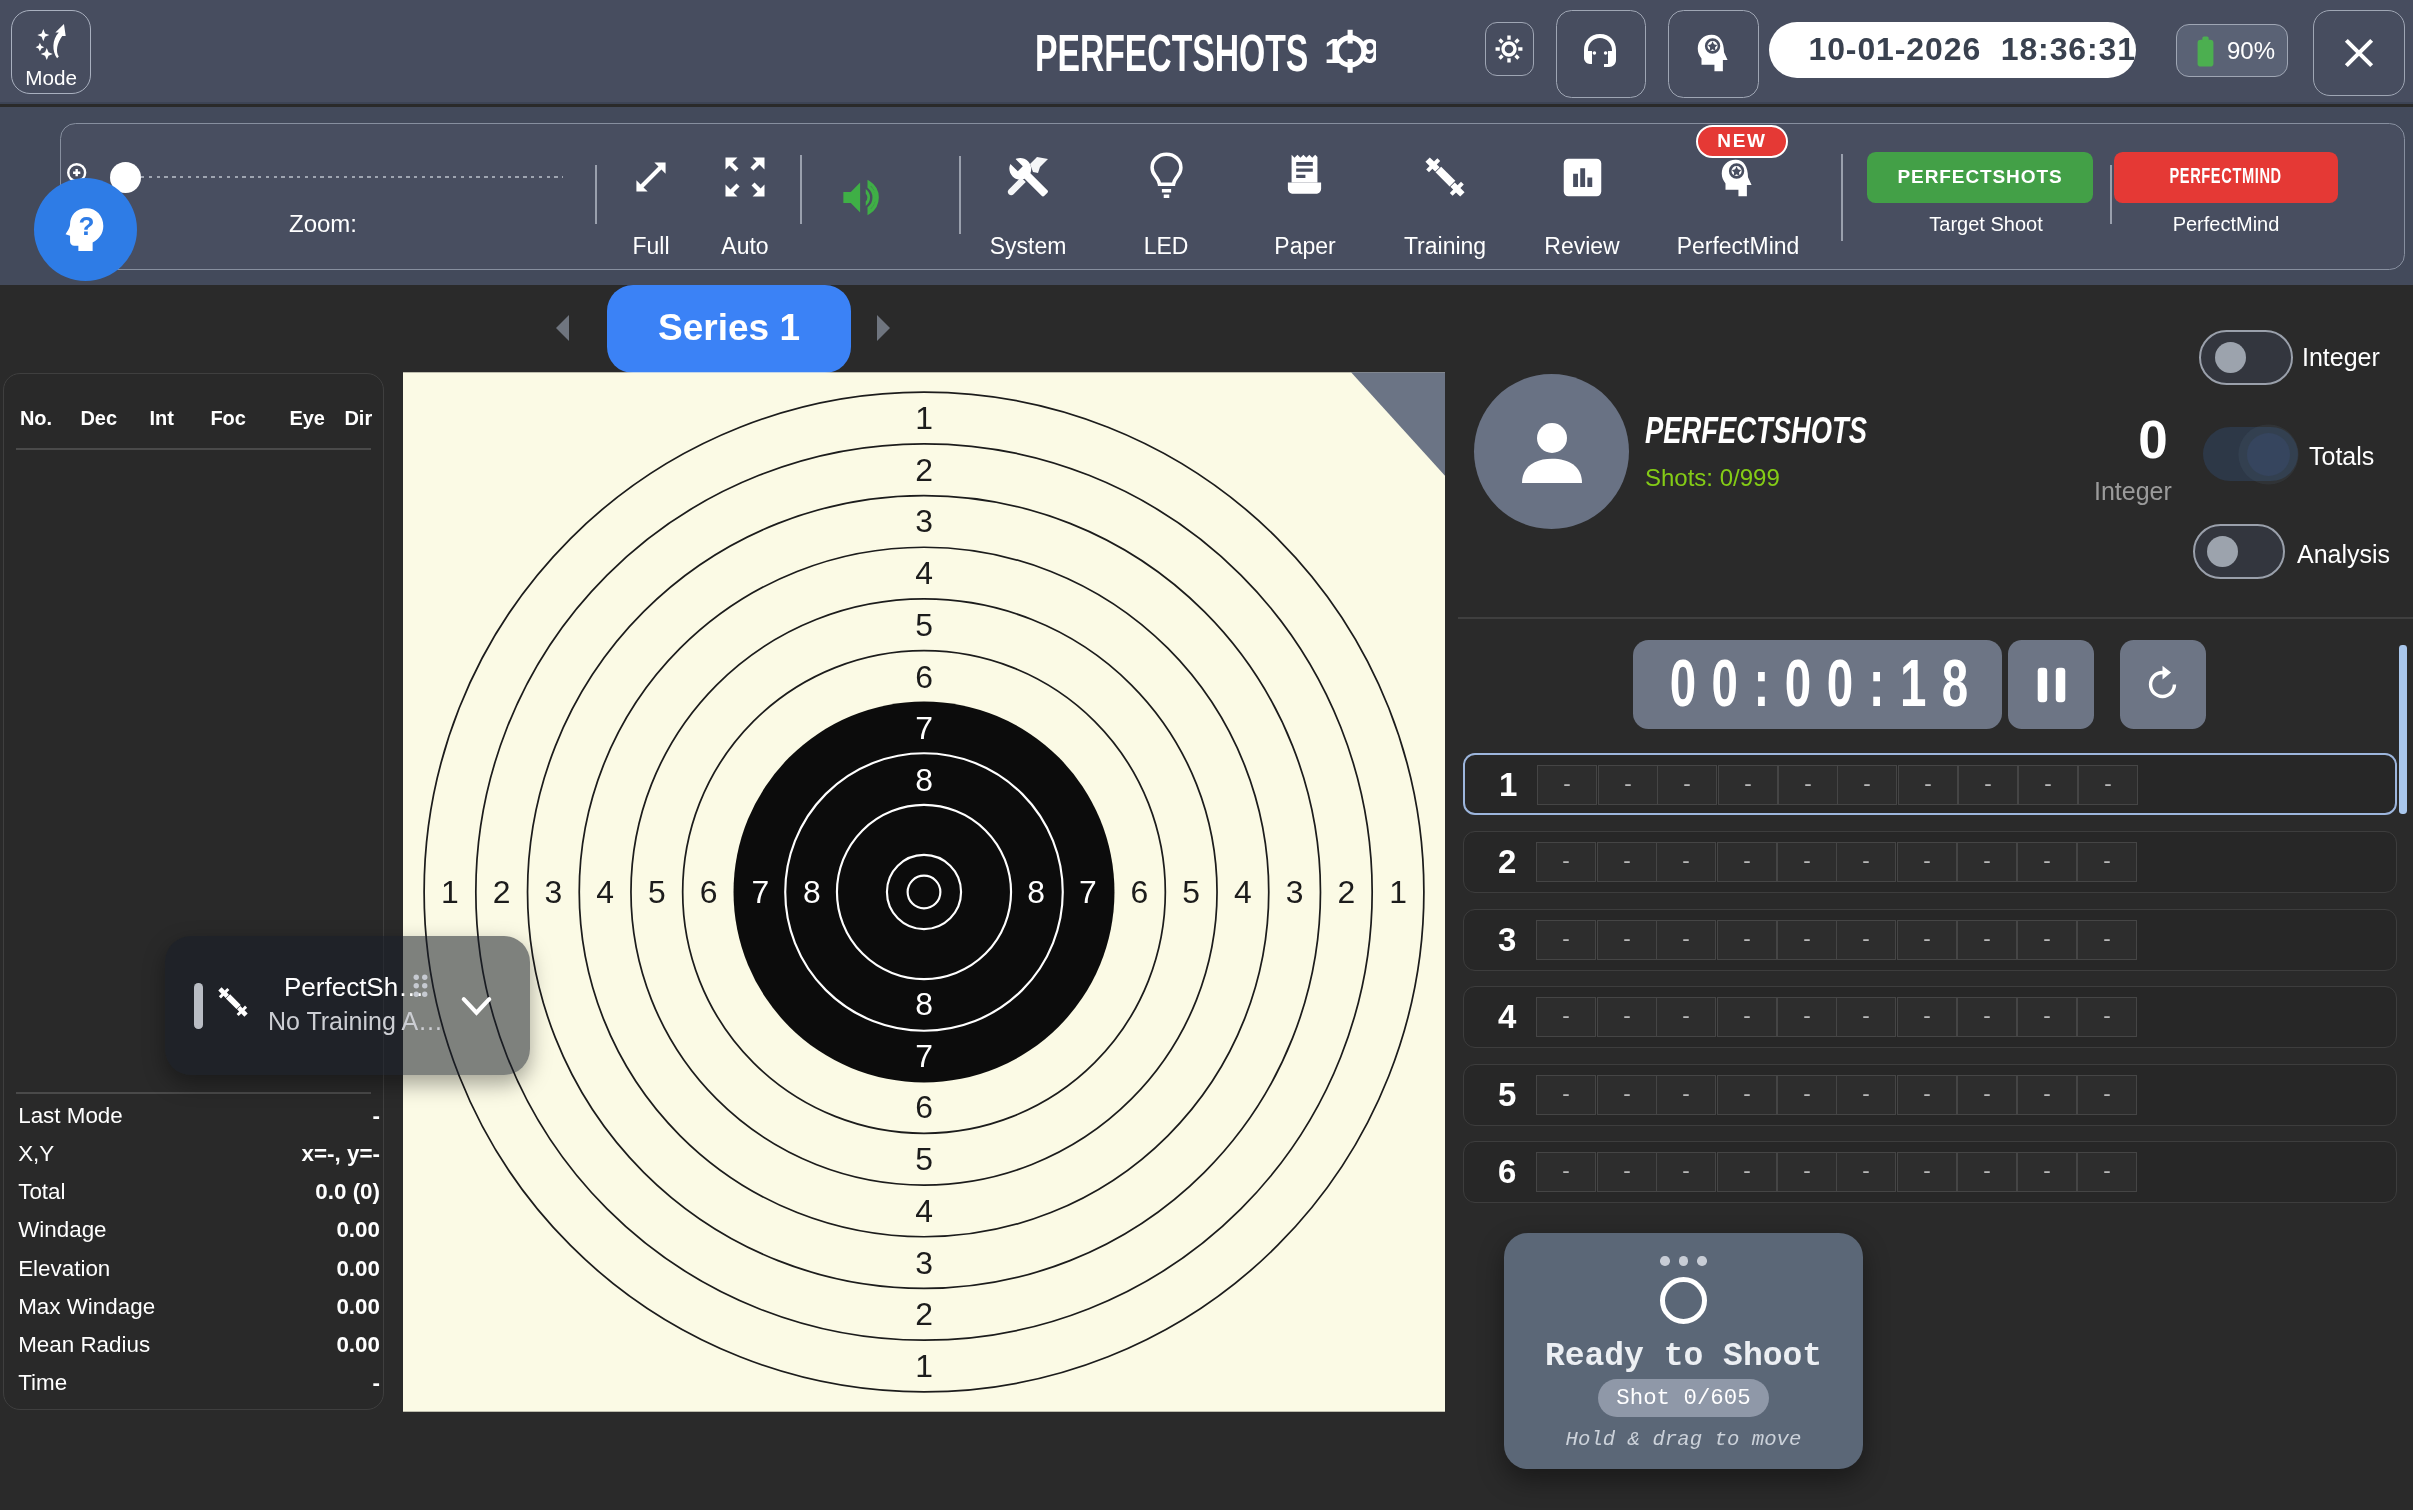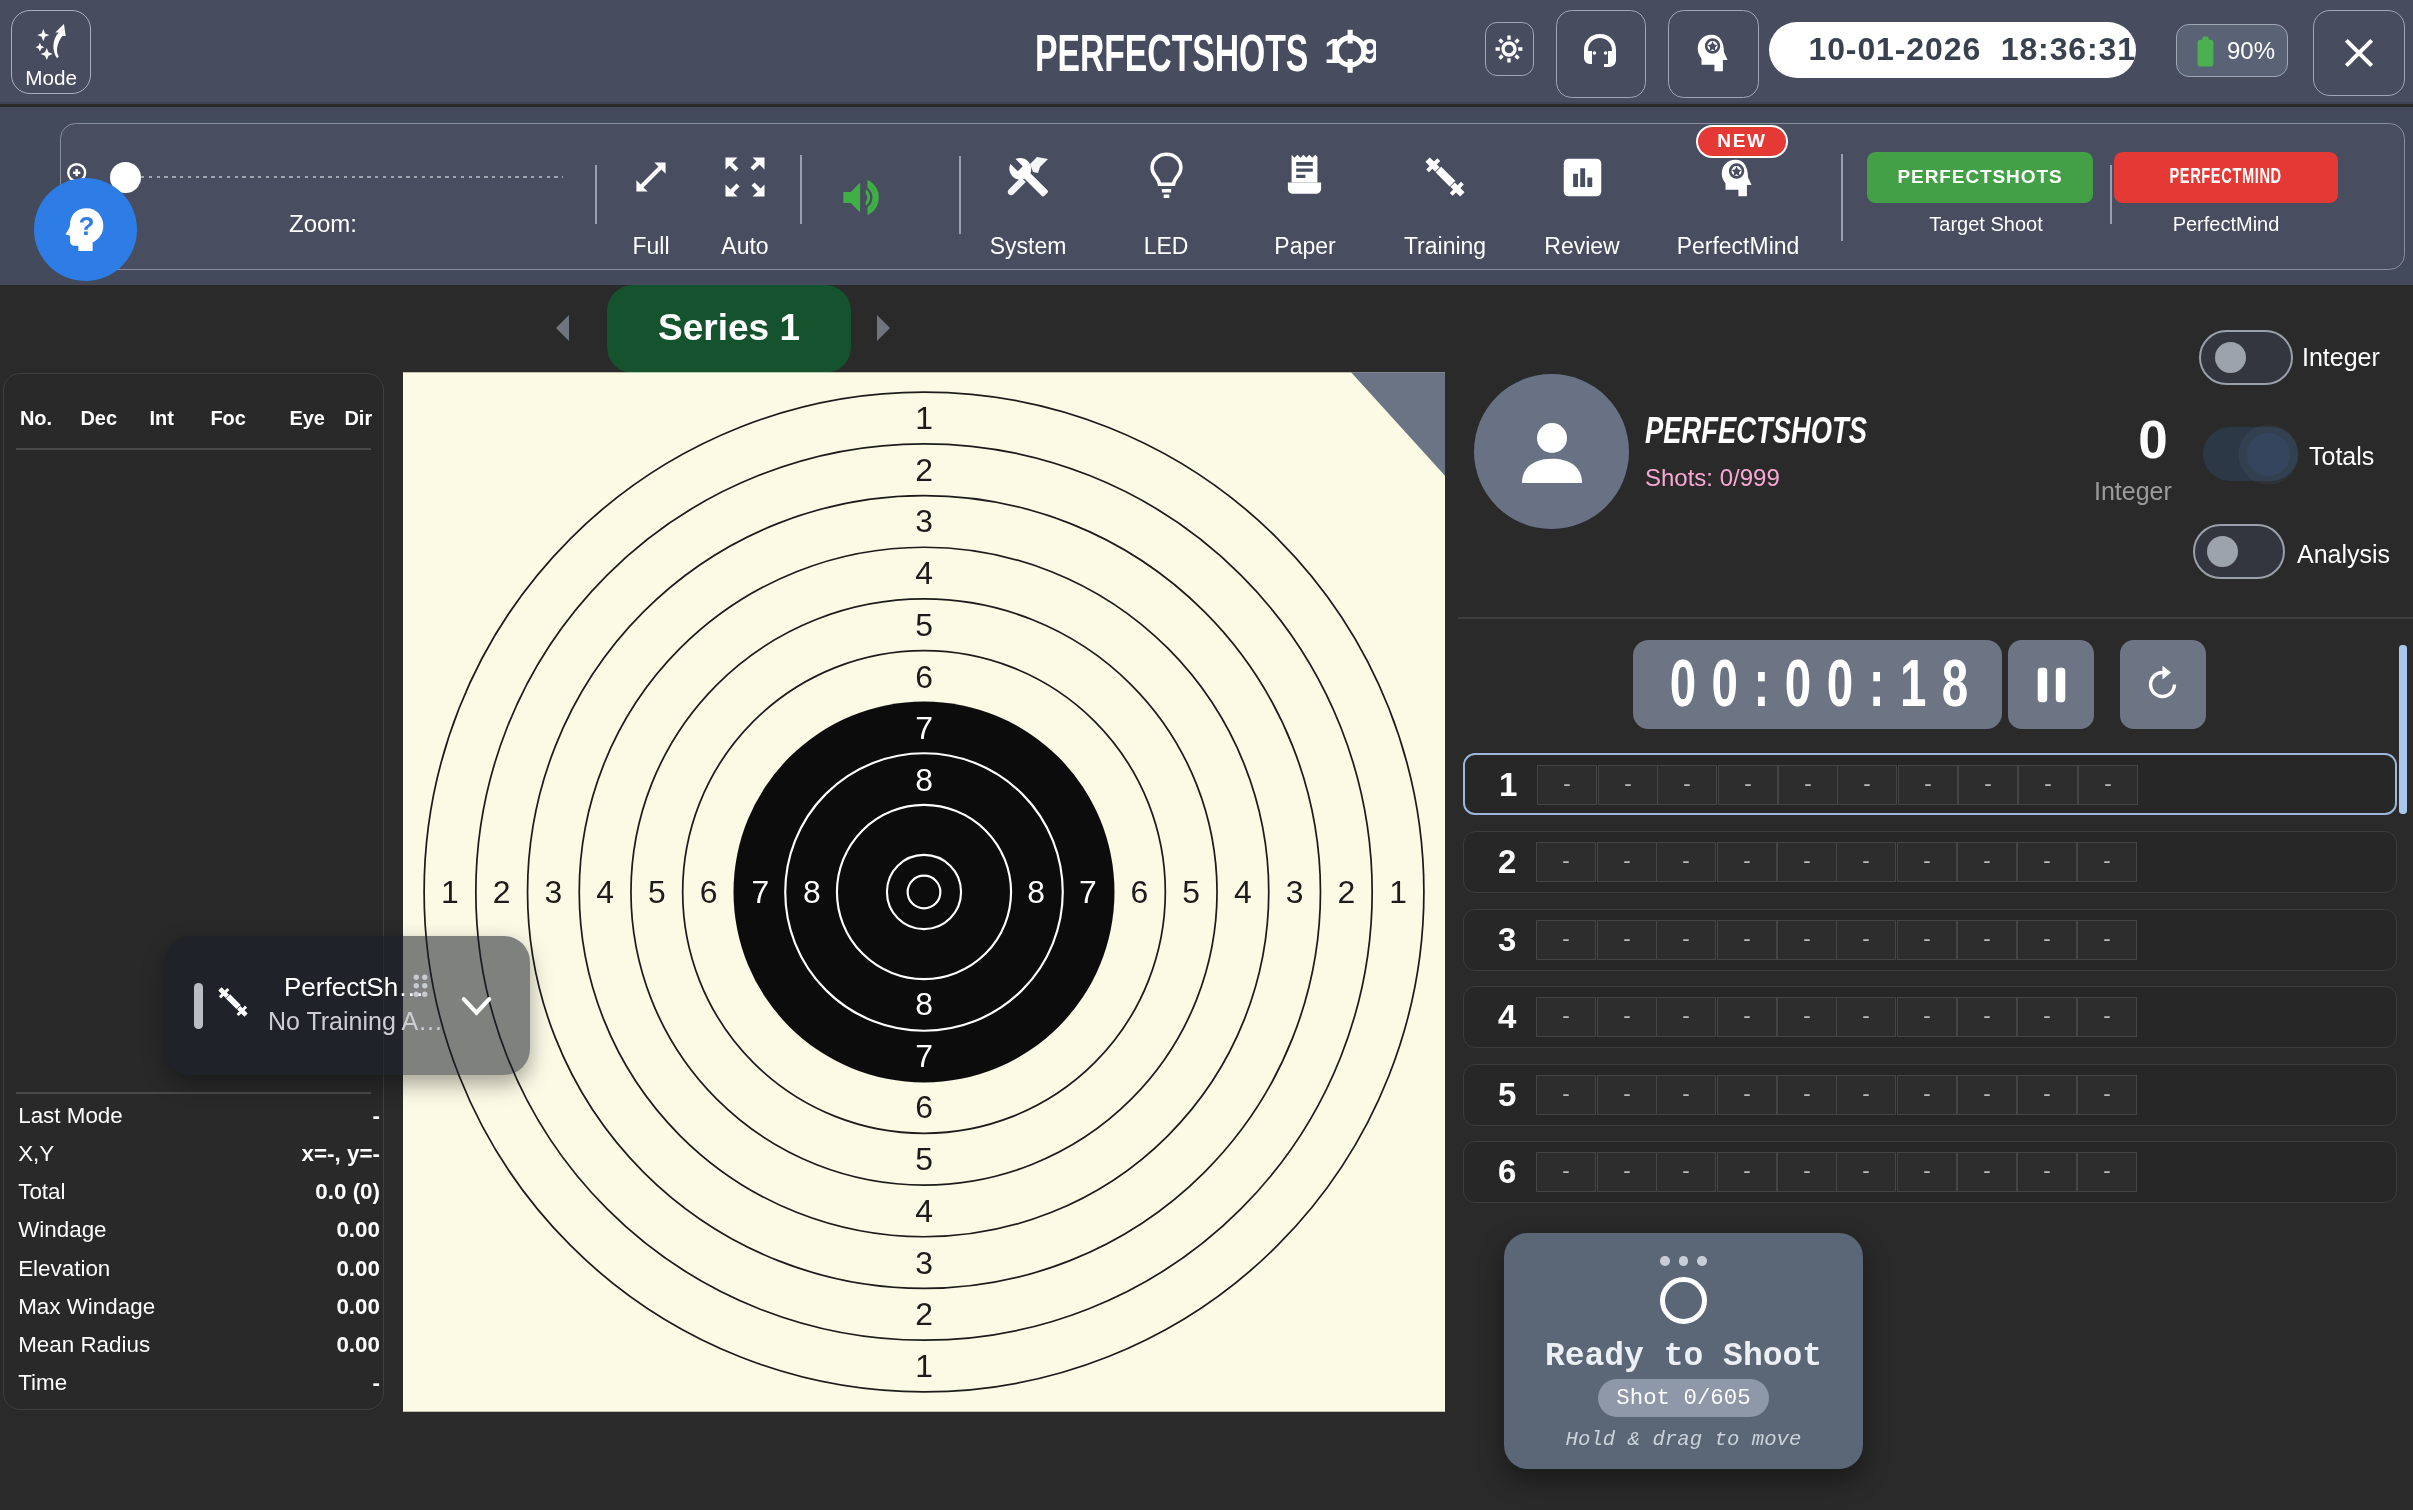--- a/index.html
+++ b/index.html
@@ -9,21 +9,21 @@
 .tlabel{position:absolute;color:#fff;font-size:23px;transform:translateX(-50%);white-space:nowrap}
 .tdiv{position:absolute;width:1.7px;background:#9aa0ad}
 #modebtn{position:absolute;left:11.2px;top:10.3px;width:80px;height:84px;border:1.7px solid #a9b0bf;border-radius:19px;text-align:center}
 #modebtn span{position:absolute;left:0;right:0;top:55px;color:#fff;font-size:20.7px}
 .icbtn{position:absolute;border:1.7px solid #9fa6b4;border-radius:15.5px}
 #logo{position:absolute;left:1035px;top:23px;color:#fff;font-size:52px;font-weight:bold;letter-spacing:0px;transform:scaleX(0.648);transform-origin:left center}
 #datepill{position:absolute;left:1769px;top:22.4px;width:367px;height:56px;background:#fff;border-radius:28.4px;color:#39414f;font-size:32px;font-weight:bold;text-align:right;line-height:55px;letter-spacing:0.9px}
 #battpill{position:absolute;left:2176px;top:24px;width:112px;height:53px;background:#5a6275;border:1.7px solid #9fa6b4;border-radius:13px;color:#fff;font-size:24px}
 #closebtn{position:absolute;left:2313px;top:10.3px;width:92px;height:86px;border:1.7px solid #9fa6b4;border-radius:17px}
 #help{position:absolute;left:34px;top:178px;width:103px;height:103px;border-radius:50%;background:#2e7ce6}
-#serbtn{position:absolute;left:607px;top:285px;width:244px;height:88px;background:#14532d;border-radius:26px;color:#fff;font-size:37px;font-weight:bold;text-align:center;line-height:86px}
+#serbtn{position:absolute;left:607px;top:285px;width:244px;height:88px;background:#3b82f6;border-radius:26px;color:#fff;font-size:37px;font-weight:bold;text-align:center;line-height:86px}
 .tri{position:absolute;width:0;height:0}
 #lpanel{position:absolute;left:3.4px;top:373px;width:381px;height:1037px;border:1.7px solid #3f3f3f;border-radius:17px;background:#292929}
 #lpanel .hdr{position:absolute;top:33px;color:#fff;font-size:20px;font-weight:bold}
 #lpanel .hline{position:absolute;left:12px;right:12px;height:1.7px;background:#4a4a4a}
 .stat{position:absolute;left:13.8px;right:3.4px;height:38px;color:#fff;font-size:22.4px}
 .stat b{position:absolute;right:0;font-weight:bold}
 .stat span{position:absolute;left:0}
 #target{position:absolute;left:403px;top:372px}
 #fpill{position:absolute;left:165px;top:936px;width:365px;height:139px;background:rgba(24,29,40,0.55);border-radius:26px;box-shadow:0 8.6px 21.5px rgba(0,0,0,0.35)}
 .toggle{position:absolute;border-radius:34px}
@@ -307,21 +307,21 @@
 </div>
 <div class="tglabel" style="left:2297px;top:540px">Analysis</div>
 
 <div style="position:absolute;left:1474px;top:374px;width:155px;height:155px;border-radius:50%;background:#697284">
   <svg width="90" height="90" viewBox="0 0 24 24" style="position:absolute;left:33px;top:34px" fill="#fff">
     <circle cx="12" cy="8" r="4"></circle>
     <path d="M4 20 C4 15.5 7.5 13.5 12 13.5 C16.5 13.5 20 15.5 20 20 Z"></path>
   </svg>
 </div>
 <div style="position:absolute;left:1645px;top:410px;color:#fff;font-size:36px;font-weight:bold;font-style:italic;transform:scaleX(0.76);transform-origin:left center">PERFECTSHOTS</div>
-<div style="position:absolute;left:1645px;top:464px;color:#f9a8d4;font-size:24px">Shots: 0/999</div>
+<div style="position:absolute;left:1645px;top:464px;color:#84cc16;font-size:24px">Shots: 0/999</div>
 <div style="position:absolute;left:1458px;top:617px;width:955px;height:1.7px;background:#3f3f3f"></div>
 
 <div id="timerbox">
     <span>00:00:18</span>
   </div>
 <div class="tbtn" style="left:2008px">
   <svg width="31" height="38" viewBox="0 0 18 22" style="position:absolute;left:27.6px;top:26px" fill="#fff">
     <rect x="1" y="1" width="5.5" height="20" rx="2"></rect>
       <rect x="11.5" y="1" width="5.5" height="20" rx="2"></rect>
   </svg>

